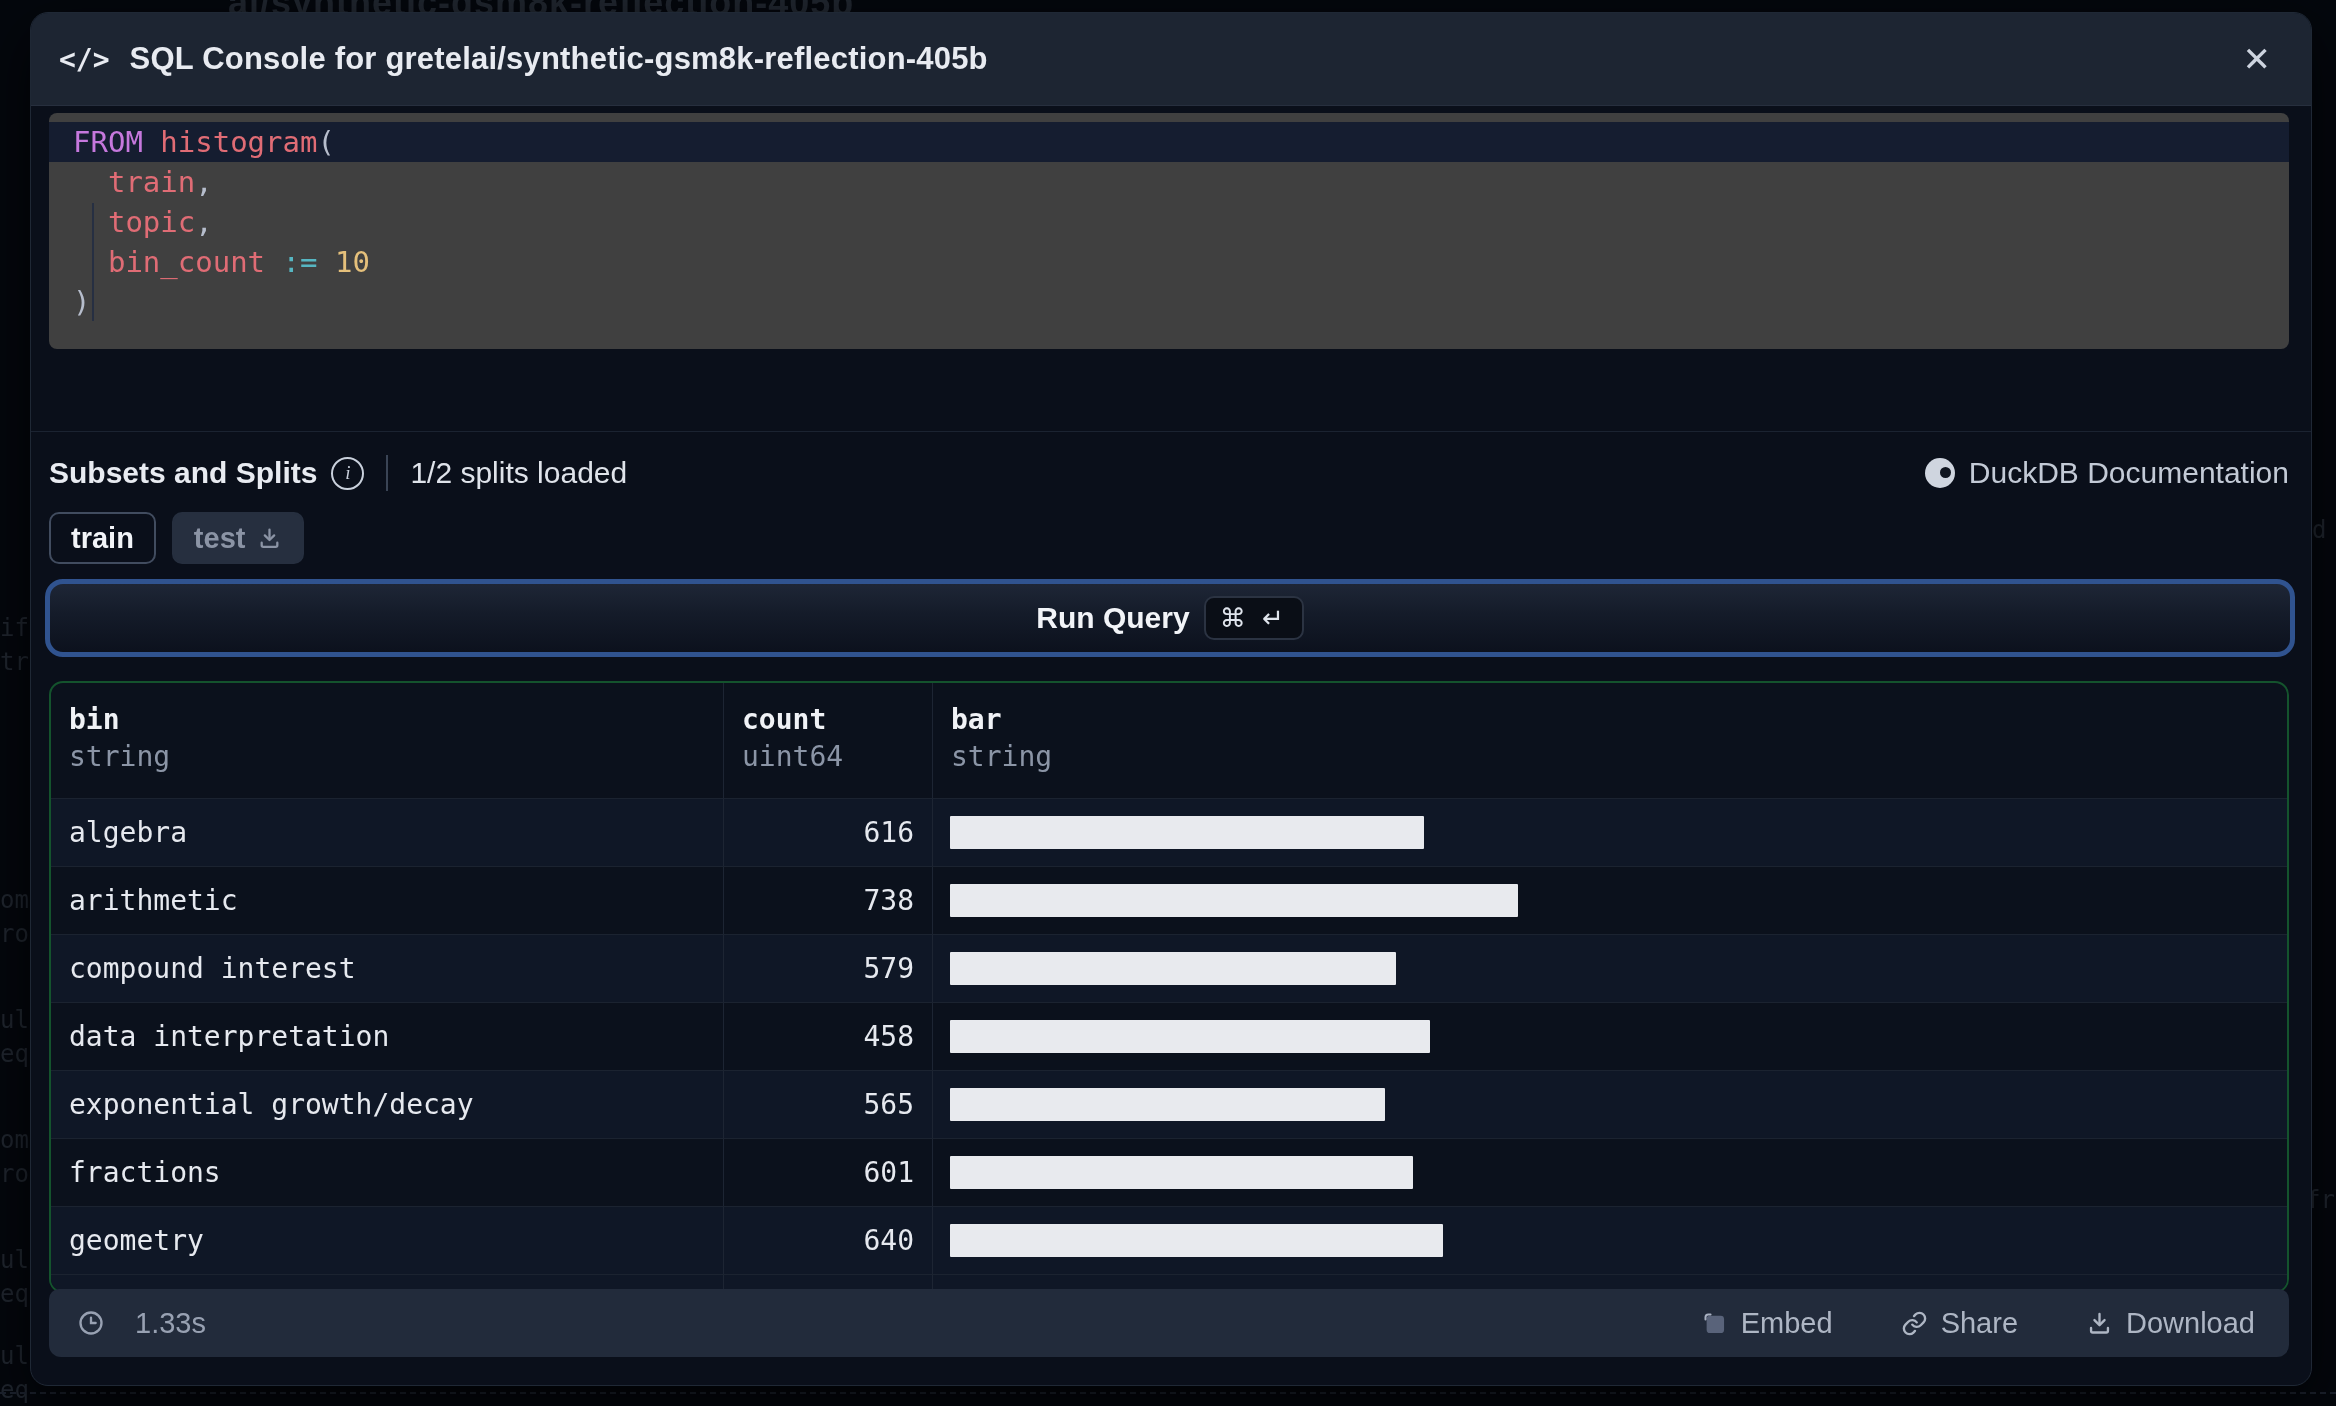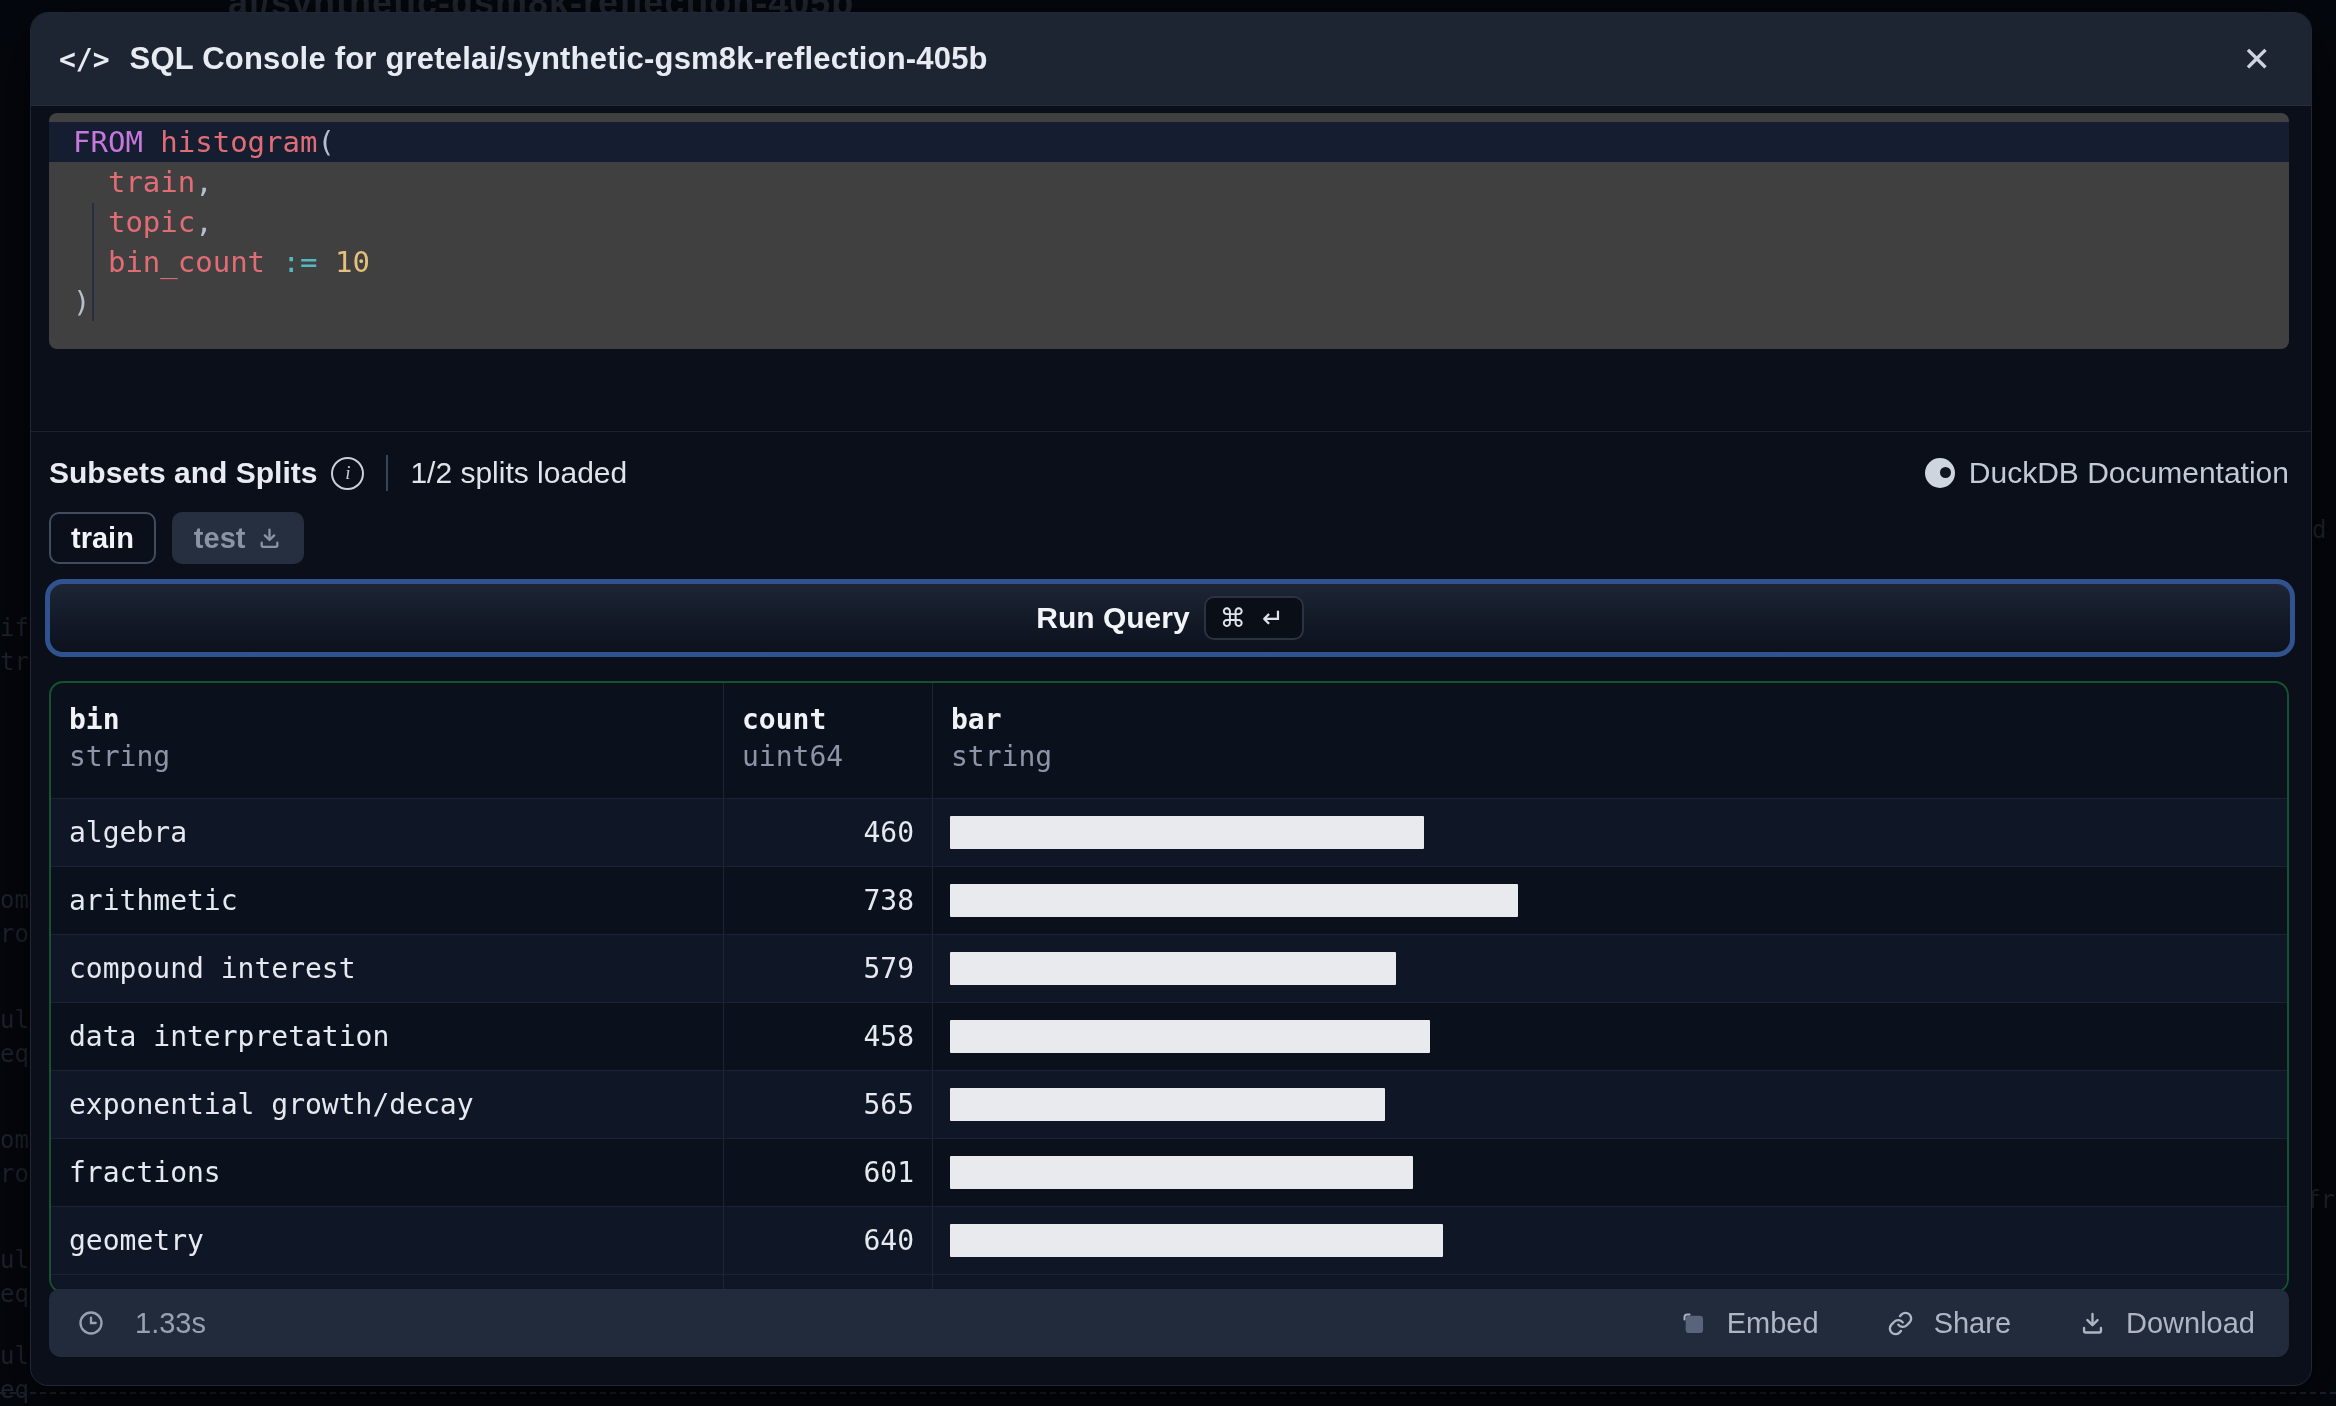--- a/index.html
+++ b/index.html
@@ -75,21 +75,21 @@
   .cell{display:flex;align-items:center;padding:0 18px;}
   .cell.num{justify-content:flex-end;}
   .cell.barcell{padding:0 0 0 17px;}
   .bar{height:33px;background:#e8eaee;border-radius:1px;}
 
   
   .m-footer{position:absolute;left:18px;right:22px;top:1276px;height:68px;background:#222b3b;
     border-radius:10px 10px 12px 12px;display:flex;align-items:center;padding:0 28px;}
   .dur{display:flex;align-items:center;gap:30px;color:#98a1b2;font-size:29px;}
   .f-actions{margin-left:auto;display:flex;align-items:center;gap:56px;}
-  .f-btn{display:flex;align-items:center;gap:20px;color:#aeb6c4;font-size:29px;background:none;border:none;
+  .f-btn{display:flex;align-items:center;gap:13px;color:#aeb6c4;font-size:29px;background:none;border:none;
     cursor:pointer;font-family:"Liberation Sans",sans-serif;text-align:right;}
   .f-btn svg{flex:0 0 auto;}
 </style>
 </head>
 <body>
 
 <div class="bg-top">ai/synthetic-gsm8k-reflection-405b</div>
 <div id="bg-frags">
     <span class="bg-frag" style="left: 0px; top: 614px;">if</span>
     <span class="bg-frag" style="left: 0px; top: 648px;">tr</span>
@@ -171,21 +171,21 @@
         <div class="htype">uint64</div>
       </div>
       <div class="hcell">
         <div class="hname">bar</div>
         <div class="htype">string</div>
       </div>
     </div>
     <div id="table-body">
         <div class="trow data odd">
           <div class="cell">algebra</div>
-          <div class="cell num">460</div>
+          <div class="cell num">616</div>
           <div class="cell barcell">
             <div class="bar" style="width: 474px;"></div>
           </div>
         </div>
         <div class="trow data">
           <div class="cell">arithmetic</div>
           <div class="cell num">738</div>
           <div class="cell barcell">
             <div class="bar" style="width: 568px;"></div>
           </div>

